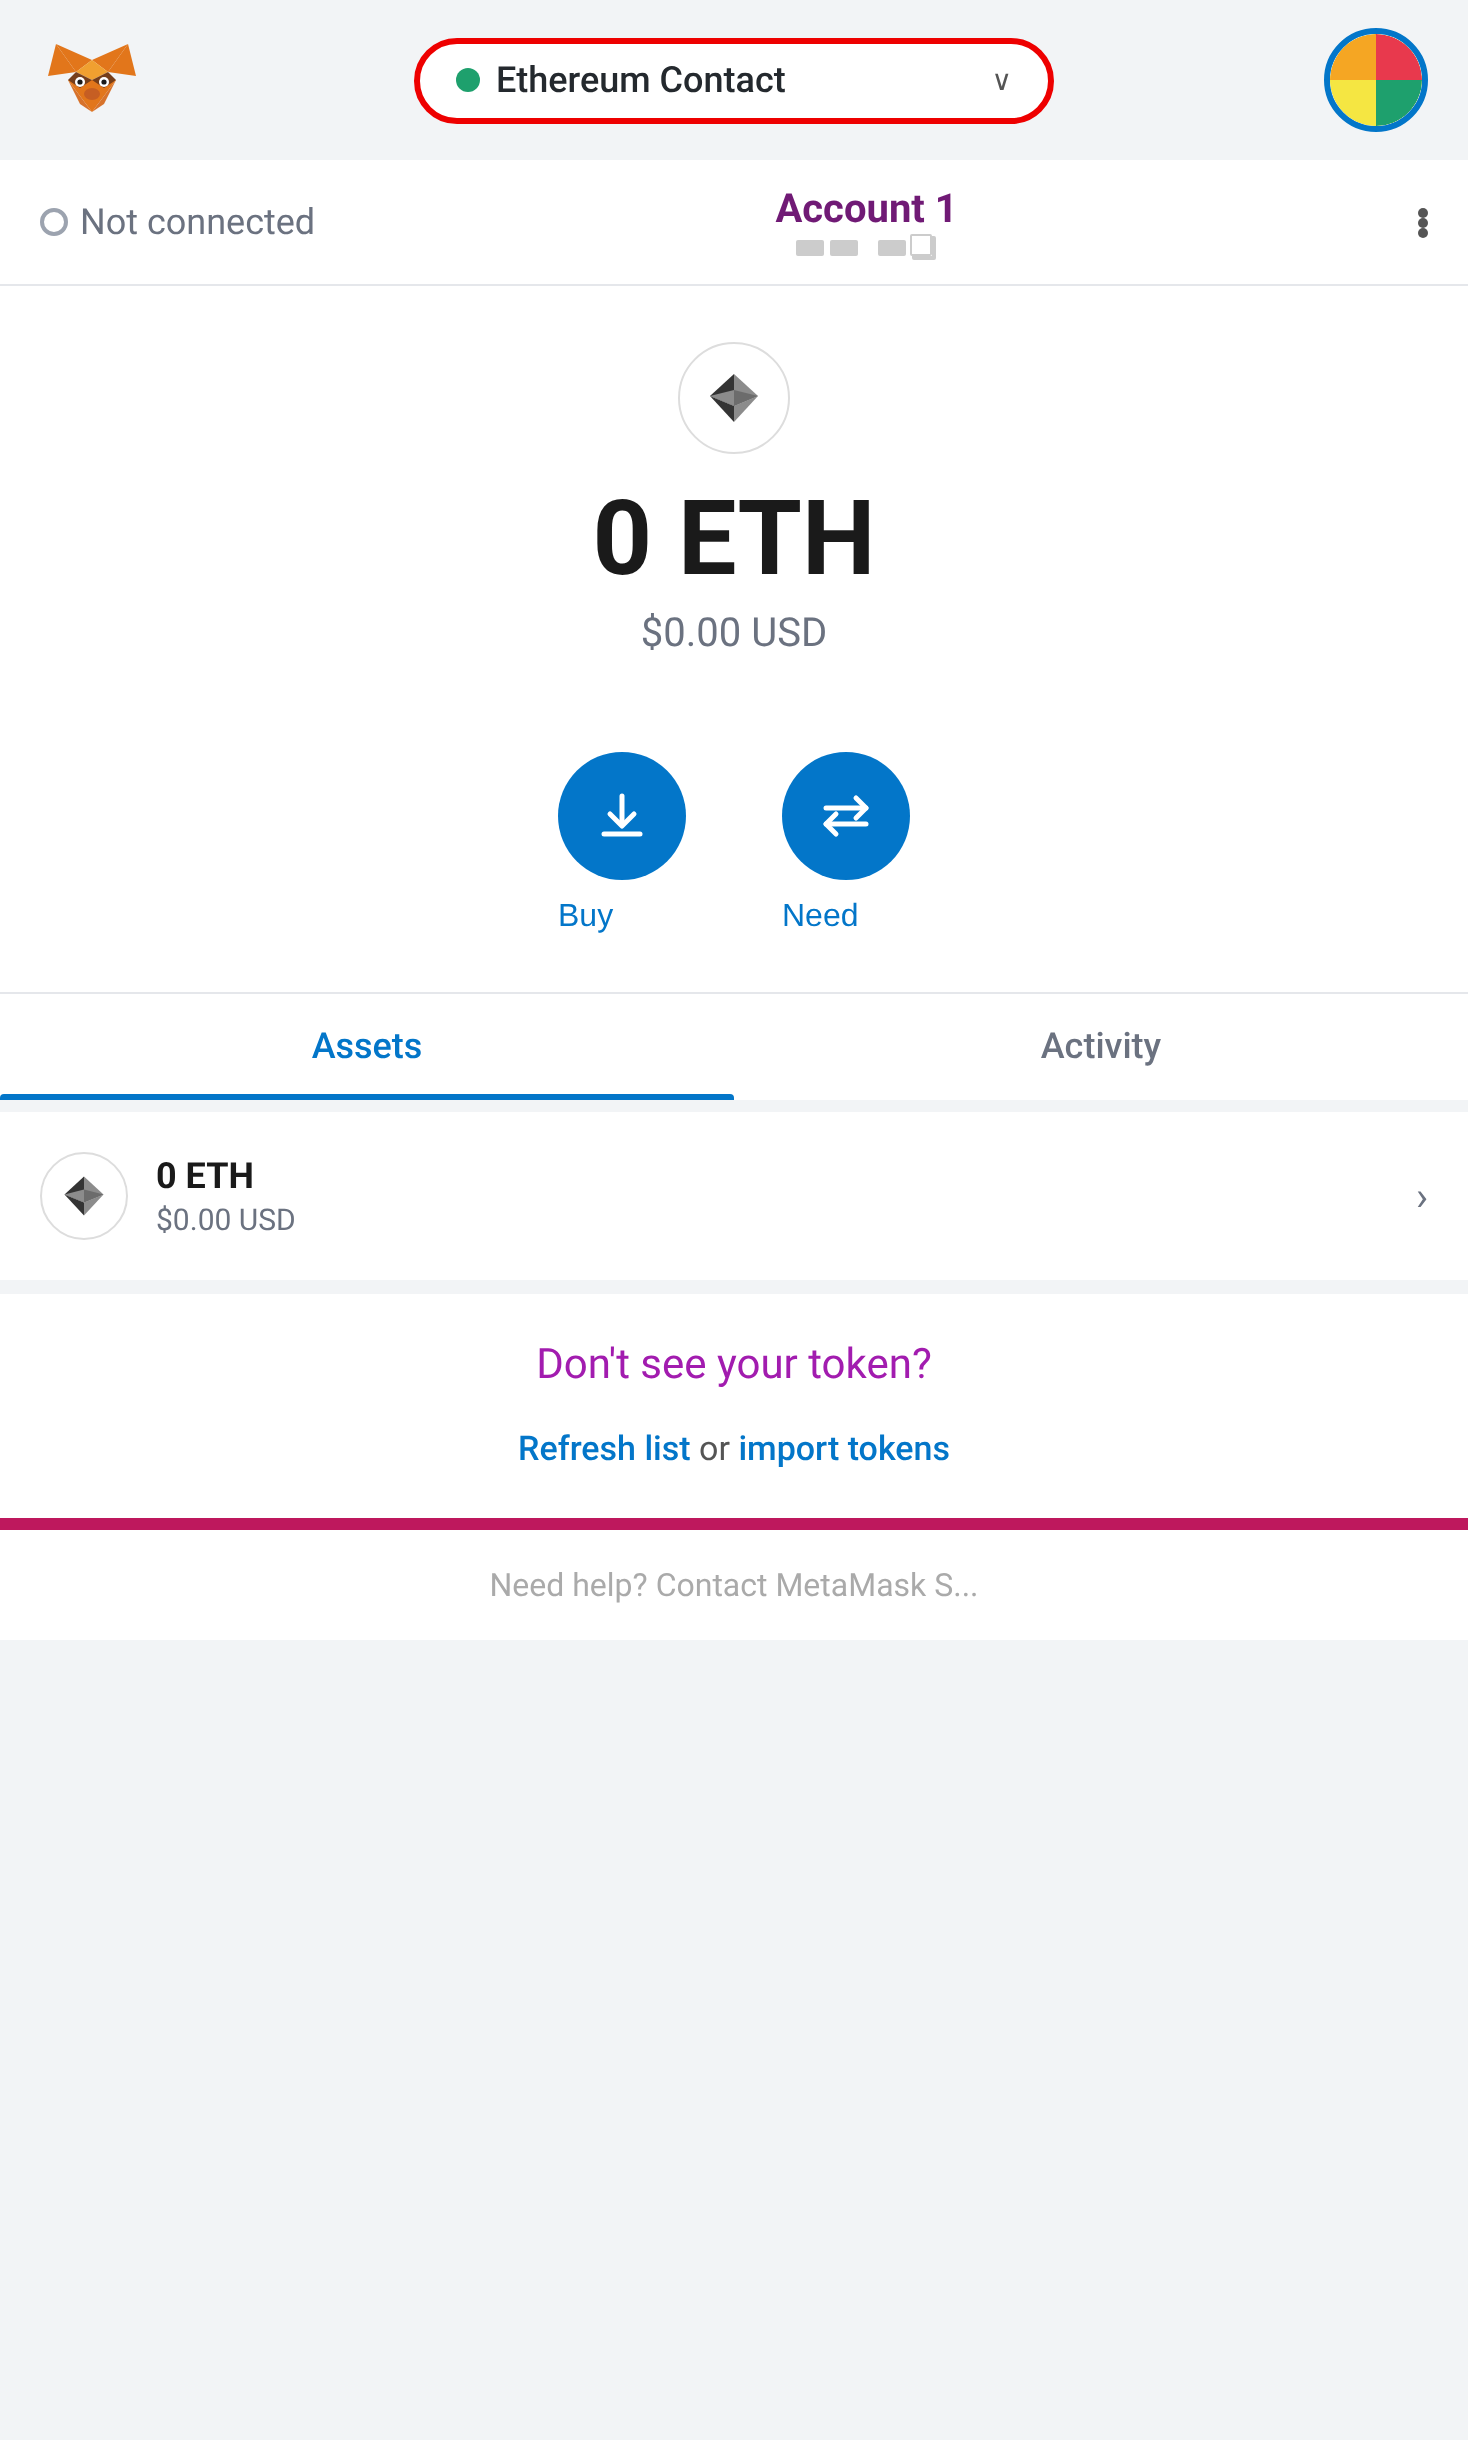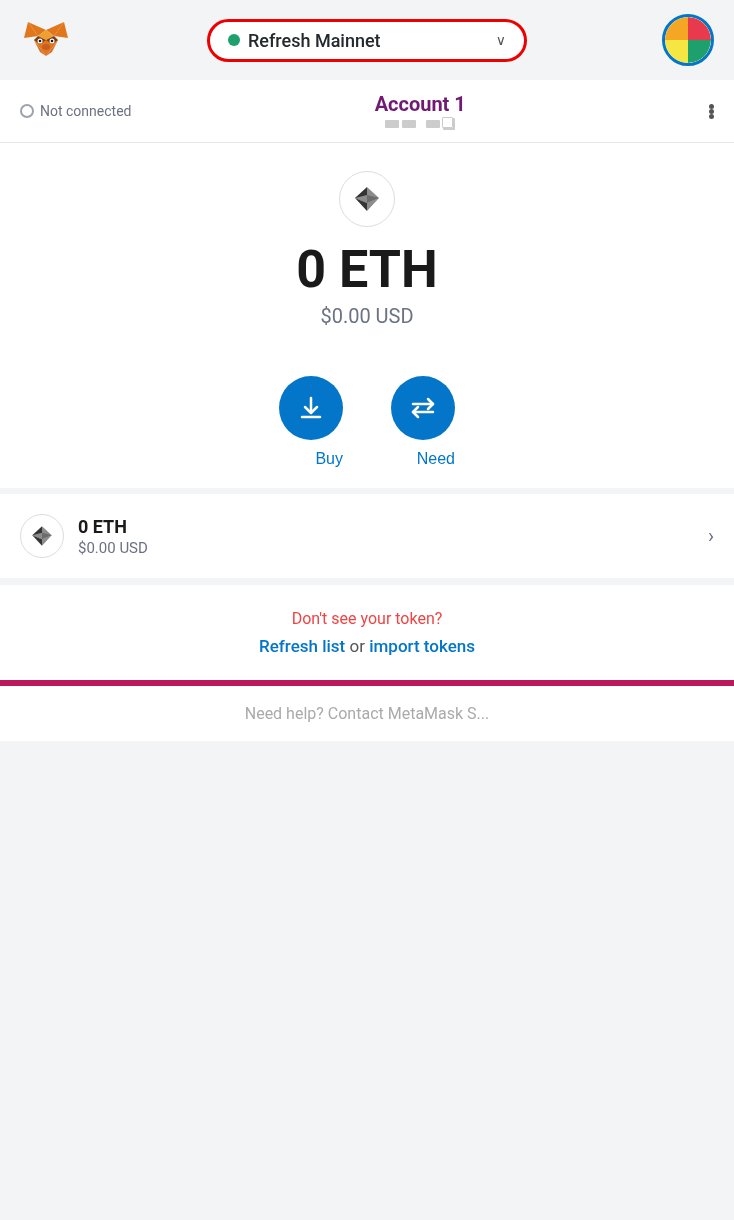--- a/index.html
+++ b/index.html
@@ -84,21 +84,21 @@
       background: white;
       padding: 12px 20px;
       border-bottom: 1px solid #e5e7eb;
     }
 
     .not-connected {
       display: flex;
       align-items: center;
       gap: 6px;
       color: #6b7280;
-      font-size: 14px;
+      font-size: 18px;
     }
 
     .not-connected-circle {
       width: 14px;
       height: 14px;
       border-radius: 50%;
       border: 2px solid #9ca3af;
     }
 
     .account-info {
@@ -199,21 +199,21 @@
       display: flex;
       justify-content: center;
       gap: 48px;
       padding: 24px 20px 20px;
       background: white;
     }
 
     .action-btn {
       display: flex;
       flex-direction: column;
-      align-items: flex-end;
+      align-items: flex-start;
       gap: 10px;
       cursor: pointer;
       border: none;
       background: none;
     }
 
     .action-btn-circle {
       width: 64px;
       height: 64px;
       border-radius: 50%;
@@ -316,23 +316,23 @@
 
     
     .token-footer {
       background: white;
       border-top: 6px solid #f2f4f6;
       padding: 24px 20px;
       text-align: center;
     }
 
     .token-footer-title {
-      font-size: 16px;
-      color: #ef4444;
-      margin-bottom: 8px;
+      font-size: 21px;
+      color: #a21caf;
+      margin-bottom: 20px;
     }
 
     .token-footer-links {
       font-size: 17px;
       color: #555;
     }
 
     .token-footer-link {
       color: #0376c9;
       cursor: pointer;
@@ -377,21 +377,21 @@
 
       <ellipse cx="20" cy="27" rx="2.5" ry="2.5" fill="white"></ellipse>
       <ellipse cx="32" cy="27" rx="2.5" ry="2.5" fill="white"></ellipse>
       <ellipse cx="20" cy="27" rx="1.3" ry="1.3" fill="#1a1a1a"></ellipse>
       <ellipse cx="32" cy="27" rx="1.3" ry="1.3" fill="#1a1a1a"></ellipse>
     </svg>
   </div>
 
   <div class="network-selector">
     <div class="network-dot"></div>
-    <span class="network-name">Refresh Mainnet</span>
+    <span class="network-name">Ethereum Contact</span>
     <span class="chevron-down">∨</span>
   </div>
 
   <div class="avatar-circle">
     <svg viewBox="0 0 46 46" width="46" height="46" class="avatar-pie">
 
       <circle cx="23" cy="23" r="23" fill="#f5e642"></circle>
 
       <path d="M23,23 L23,0 A23,23 0 0,1 46,23 Z" fill="#e8394d"></path>
 
@@ -465,20 +465,28 @@
           <line x1="4" y1="10" x2="24" y2="10" stroke="white" stroke-width="2.5" stroke-linecap="round"></line>
           <polyline points="19,5 24,10 19,15" fill="none" stroke="white" stroke-width="2.5" stroke-linecap="round" stroke-linejoin="round"></polyline>
           <line x1="24" y1="18" x2="4" y2="18" stroke="white" stroke-width="2.5" stroke-linecap="round"></line>
           <polyline points="9,13 4,18 9,23" fill="none" stroke="white" stroke-width="2.5" stroke-linecap="round" stroke-linejoin="round"></polyline>
         </svg>
       </div>
       <span class="action-btn-label">Need</span>
     </button>
   </div>
 
+  <div class="tabs">
+    <div class="tab active">
+      <span>Assets</span>
+    </div>
+    <div class="tab inactive">
+      <span>Activity</span>
+    </div>
+  </div>
 
 </div>
 
 <div class="asset-list">
   <div class="asset-item">
     <div class="asset-icon">
       <svg width="26" height="26" viewBox="0 0 32 32">
         <polygon points="16,4 16,20 28,15" fill="#8c8c8c"></polygon>
         <polygon points="16,4 16,20 4,15" fill="#343434"></polygon>
         <polygon points="16,20 28,15 16,28" fill="#8c8c8c"></polygon>

